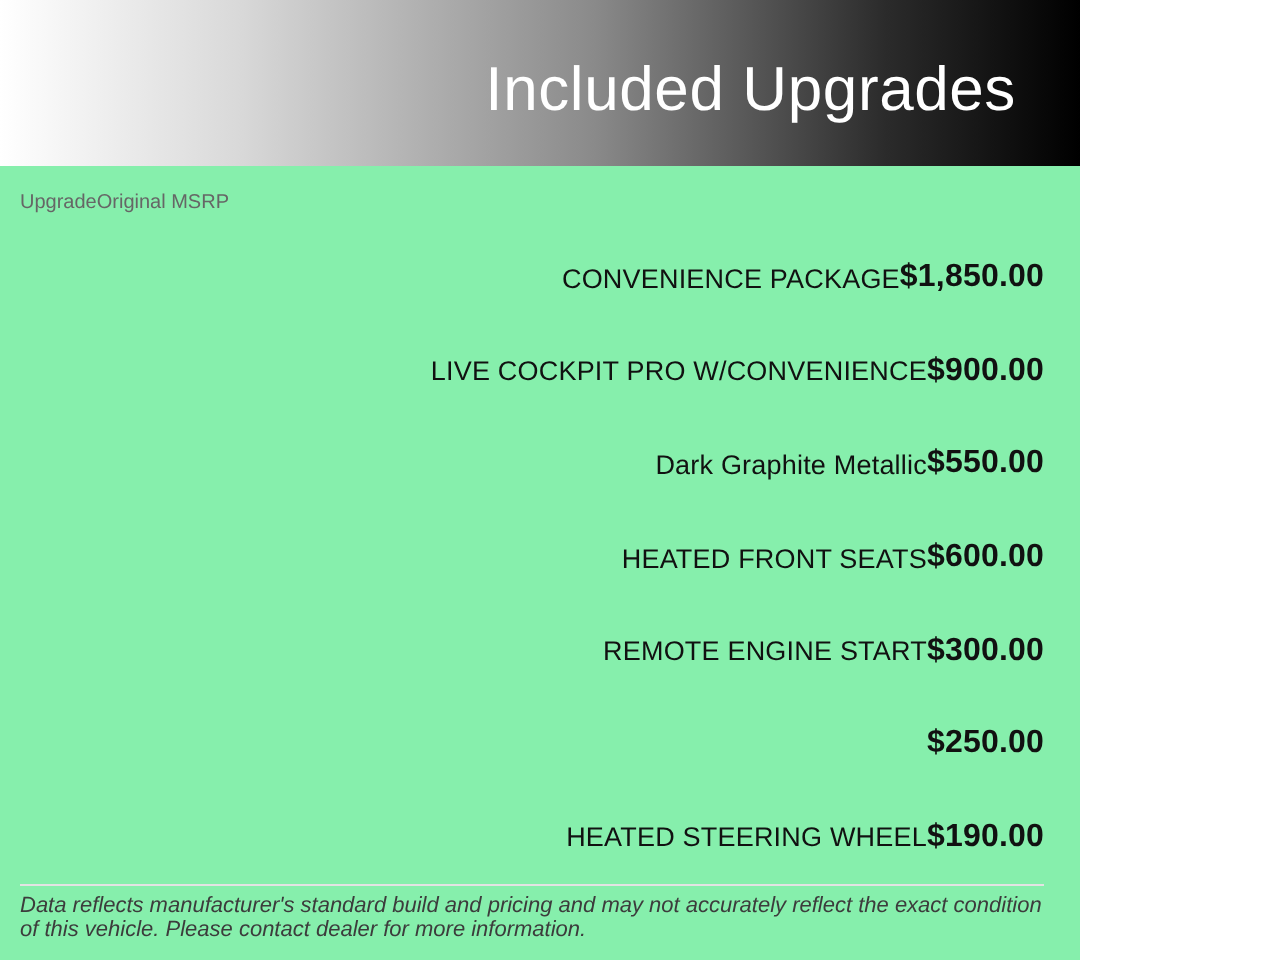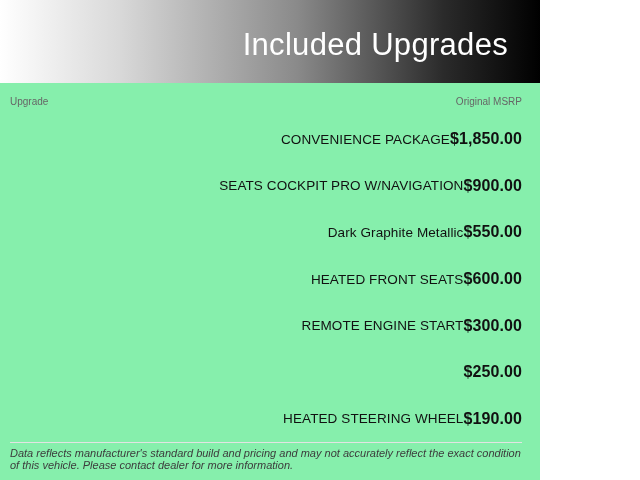--- a/index.html
+++ b/index.html
@@ -32,21 +32,21 @@
     letter-spacing: 0.3px;
     line-height: 1;
     padding-top: 6px;
   }
   
   .table {
     padding: 0 18px 0 10px;
   }
   .thead {
     display: flex;
-    justify-content: space-between;
+    justify-content: flex-start;
     align-items: baseline;
     margin: 12px 0 7px 0;
     height: 14px;
   }
   .col-label {
     font-size: 10px;
     color: #666666;
     line-height: 14px;
   }
   .trow {
@@ -93,21 +93,21 @@
       <span class="col-label">Upgrade</span>
       <span class="col-label">Original MSRP</span>
     </div>
     <div>
   <div class="trow">
     <span class="upgrade-name">CONVENIENCE PACKAGE</span>
     <span class="upgrade-price">$1,850.00</span>
   </div>
 
   <div class="trow">
-    <span class="upgrade-name">SEATS COCKPIT PRO W/NAVIGATION</span>
+    <span class="upgrade-name">LIVE COCKPIT PRO W/CONVENIENCE</span>
     <span class="upgrade-price">$900.00</span>
   </div>
 
   <div class="trow">
     <span class="upgrade-name">Dark Graphite Metallic</span>
     <span class="upgrade-price">$550.00</span>
   </div>
 
   <div class="trow">
     <span class="upgrade-name">HEATED FRONT SEATS</span>

